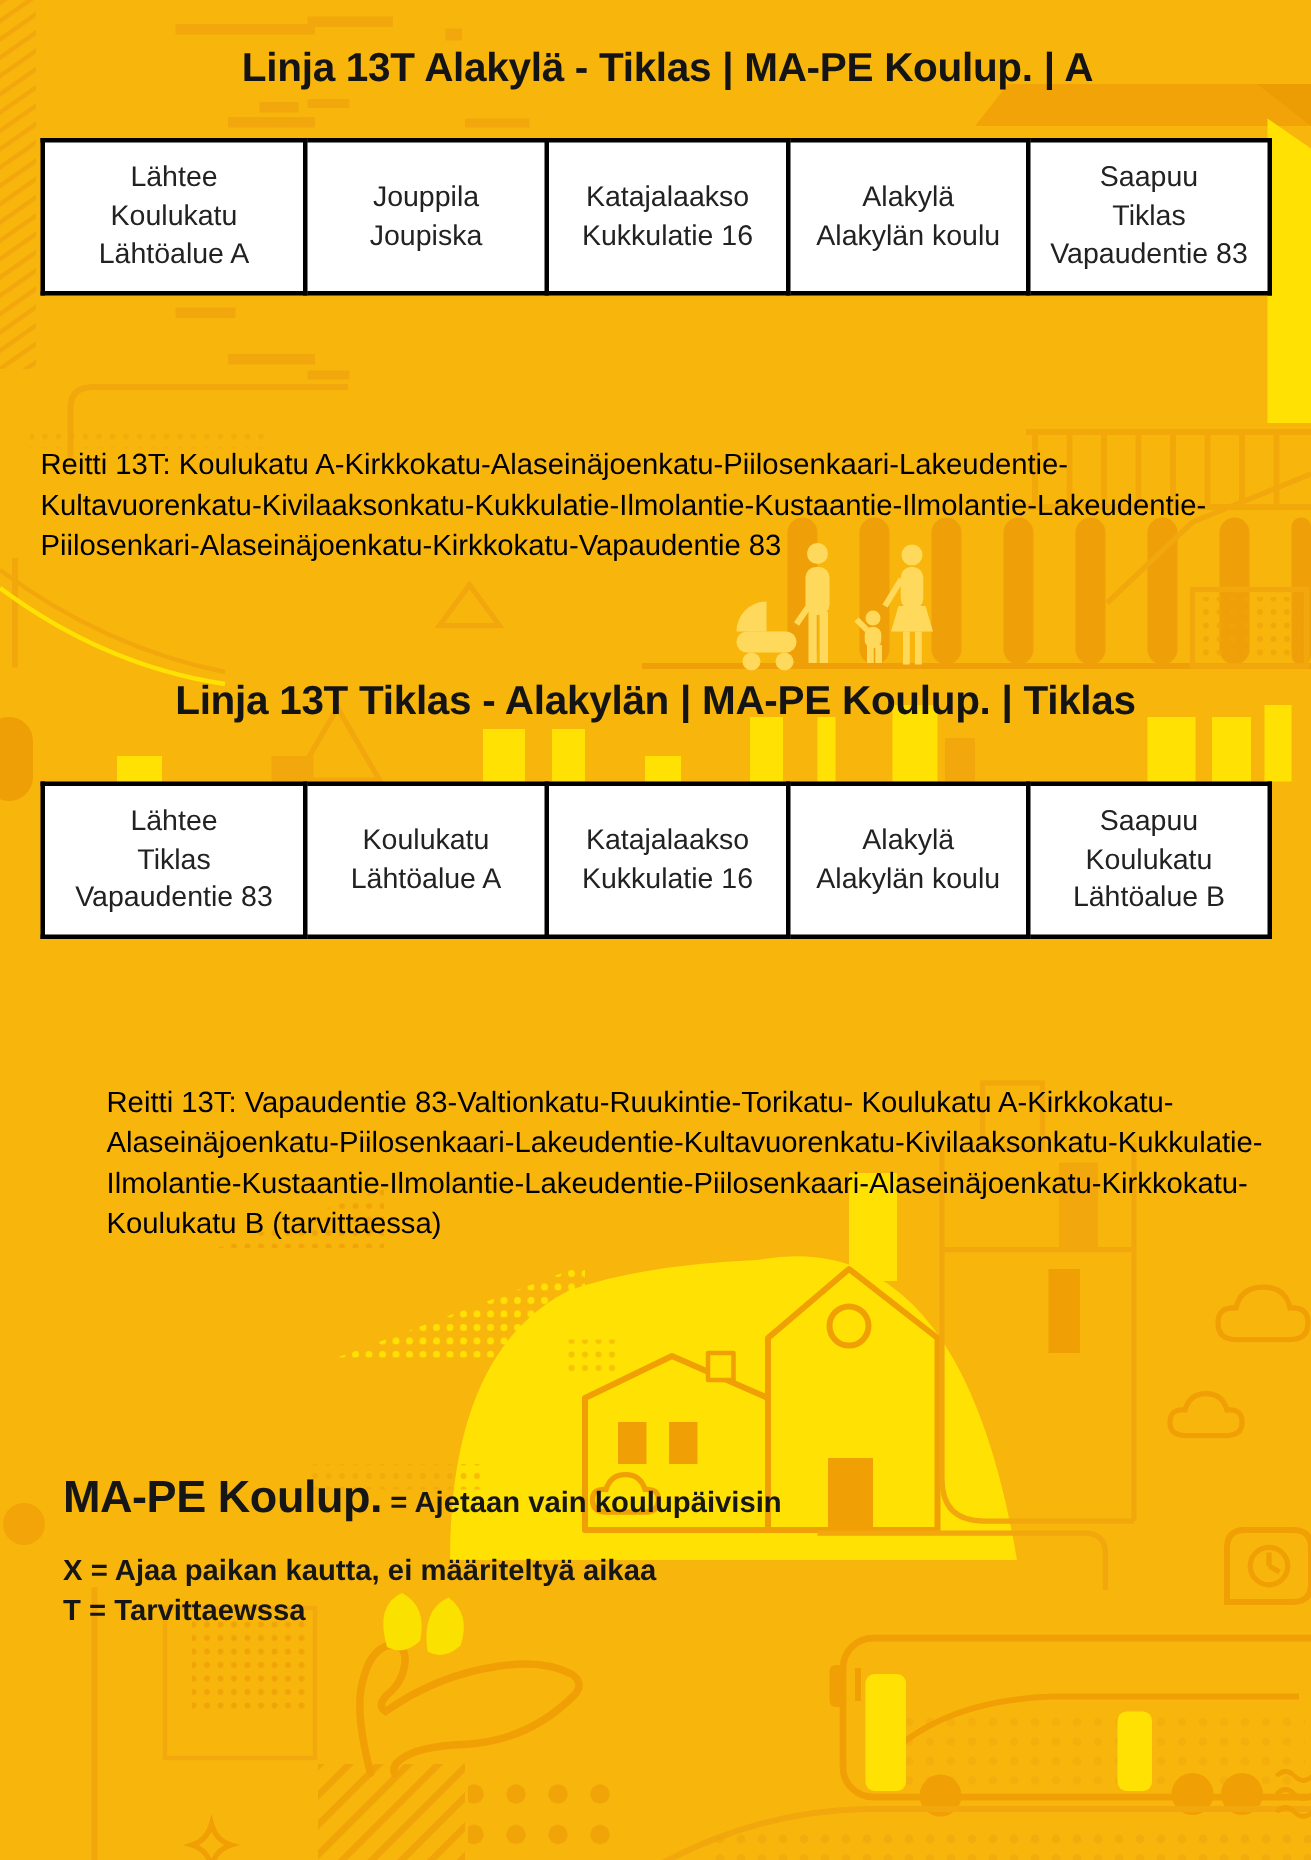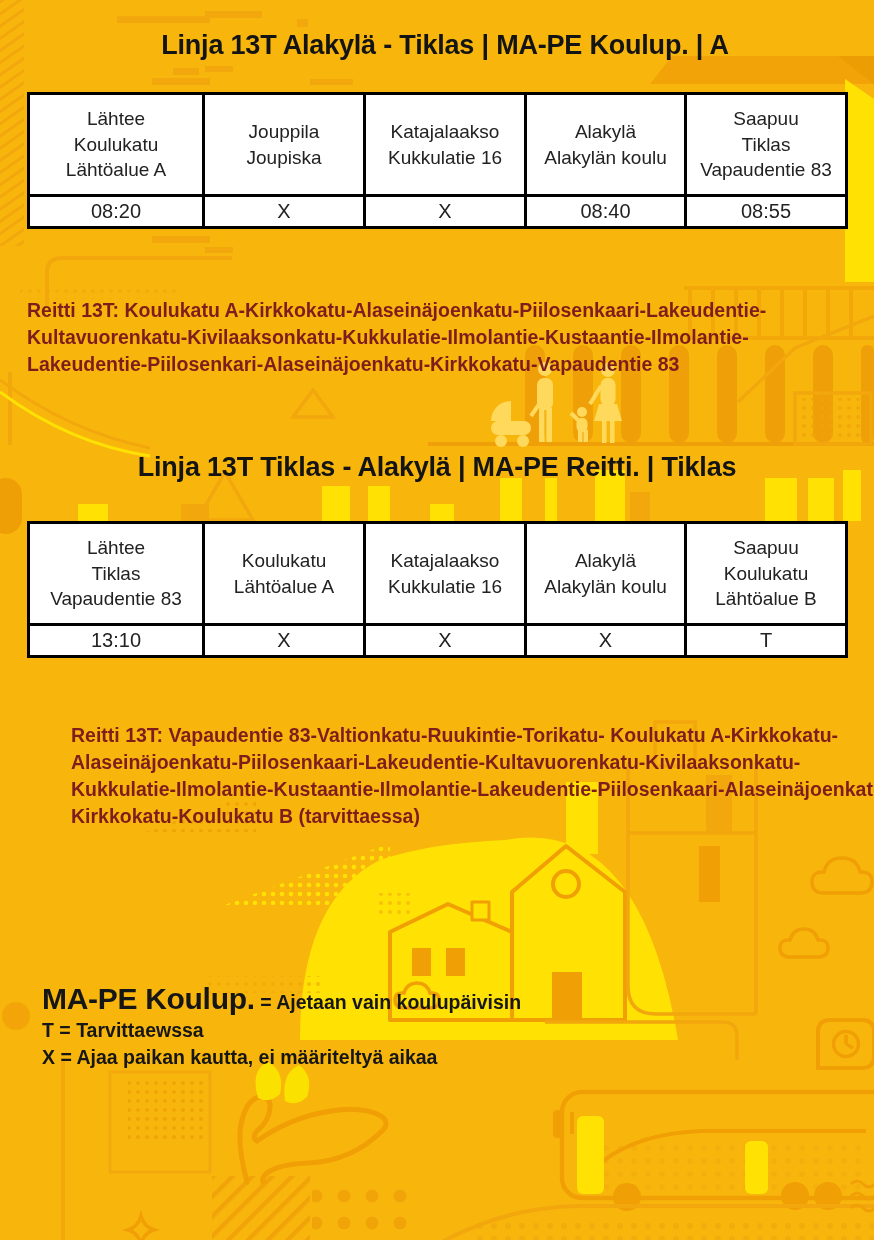--- a/index.html
+++ b/index.html
@@ -10,25 +10,25 @@
   .title{position:absolute;left:0;right:0;text-align:center;font-size:27px;font-weight:800;
          letter-spacing:-0.2px;color:#141414;margin:0;}
   #title-1{top:30px;padding-left:16px;} #title-2{top:452px;}
   table.tt{position:absolute;left:27px;width:818px;border-collapse:collapse;table-layout:fixed;border-radius:22px;}
   #table-1{top:92px;} #table-2{top:521px;}
   .tt th,.tt td{border:3px solid #000;background:#fff;text-align:center;vertical-align:middle;
         box-sizing:border-box;padding:0 4px;color:#222;}
   .tt th{font-weight:400;font-size:19px;line-height:25.5px;white-space:pre-line;height:102px;}
   .tt td{font-weight:400;font-size:20px;height:32px;}
   .route{position:absolute;left:27px;width:822px;font-size:19.5px;line-height:27px;
-         font-weight:700;margin:0;color:#7f1d1d;}
+         font-weight:400;margin:0;color:#000000;}
   #route-1{top:297px;} #route-2{top:722px;margin-left:44px;}
   .legend{position:absolute;left:42px;top:982px;font-weight:700;}
   .legend-term{font-size:30px;font-weight:800;letter-spacing:-0.3px;}
-  .legend-line1{font-size:19.5px;margin-bottom:1px;}
+  .legend-line1{font-size:19.5px;margin-bottom:18px;}
   .legend-line{font-size:19.5px;line-height:27px;}
 </style>
 </head>
 <body>
 
 <div class="page">
 
   <svg class="bg" width="874" height="1240" viewBox="0 0 874 1240" aria-hidden="true">
     <defs>
       <pattern id="hatch" width="10" height="10" patternUnits="userSpaceOnUse" patternTransform="rotate(55)">
@@ -268,33 +268,26 @@
           <th>Katajalaakso
 Kukkulatie 16</th>
           <th>Alakylä
 Alakylän koulu</th>
           <th>Saapuu
 Tiklas
 Vapaudentie 83</th>
         </tr>
       </thead>
       <tbody>
-        <tr>
-          <td>08:20</td>
-          <td>X</td>
-          <td>X</td>
-          <td>08:40</td>
-          <td>08:55</td>
-        </tr>
       </tbody>
     </table>
 
     <p class="route" id="route-1">Reitti 13T: Koulukatu A-Kirkkokatu-Alaseinäjoenkatu-Piilosenkaari-Lakeudentie-Kultavuorenkatu-Kivilaaksonkatu-Kukkulatie-Ilmolantie-Kustaantie-Ilmolantie-Lakeudentie-Piilosenkari-Alaseinäjoenkatu-Kirkkokatu-Vapaudentie 83</p>
 
-    <h1 class="title" id="title-2">Linja 13T Tiklas - Alakylä | MA-PE Reitti. | Tiklas</h1>
+    <h1 class="title" id="title-2">Linja 13T Tiklas - Alakylän | MA-PE Koulup. | Tiklas</h1>
 
     <table class="tt" id="table-2">
       <colgroup>
           <col style="width:175px">
           <col style="width:161px">
           <col style="width:161px">
           <col style="width:160px">
           <col style="width:161px">
         </colgroup>
       <thead>
@@ -307,35 +300,28 @@
           <th>Katajalaakso
 Kukkulatie 16</th>
           <th>Alakylä
 Alakylän koulu</th>
           <th>Saapuu
 Koulukatu
 Lähtöalue B</th>
         </tr>
       </thead>
       <tbody>
-        <tr>
-          <td>13:10</td>
-          <td>X</td>
-          <td>X</td>
-          <td>X</td>
-          <td>T</td>
-        </tr>
       </tbody>
     </table>
 
     <p class="route" id="route-2">Reitti 13T: Vapaudentie 83-Valtionkatu-Ruukintie-Torikatu- Koulukatu A-Kirkkokatu-Alaseinäjoenkatu-Piilosenkaari-Lakeudentie-Kultavuorenkatu-Kivilaaksonkatu-Kukkulatie-Ilmolantie-Kustaantie-Ilmolantie-Lakeudentie-Piilosenkaari-Alaseinäjoenkatu-Kirkkokatu-Koulukatu B (tarvittaessa)</p>
 
     <div class="legend">
       <div class="legend-line1">
         <span class="legend-term">MA-PE Koulup.</span>
         <span>= Ajetaan vain koulupäivisin</span>
       </div>
+      <div class="legend-line">X = Ajaa paikan kautta, ei määriteltyä aikaa</div>
       <div class="legend-line">T = Tarvittaewssa</div>
-      <div class="legend-line">X = Ajaa paikan kautta, ei määriteltyä aikaa</div>
     </div>
 
   </div>
 </div>
 
 </body></html>

